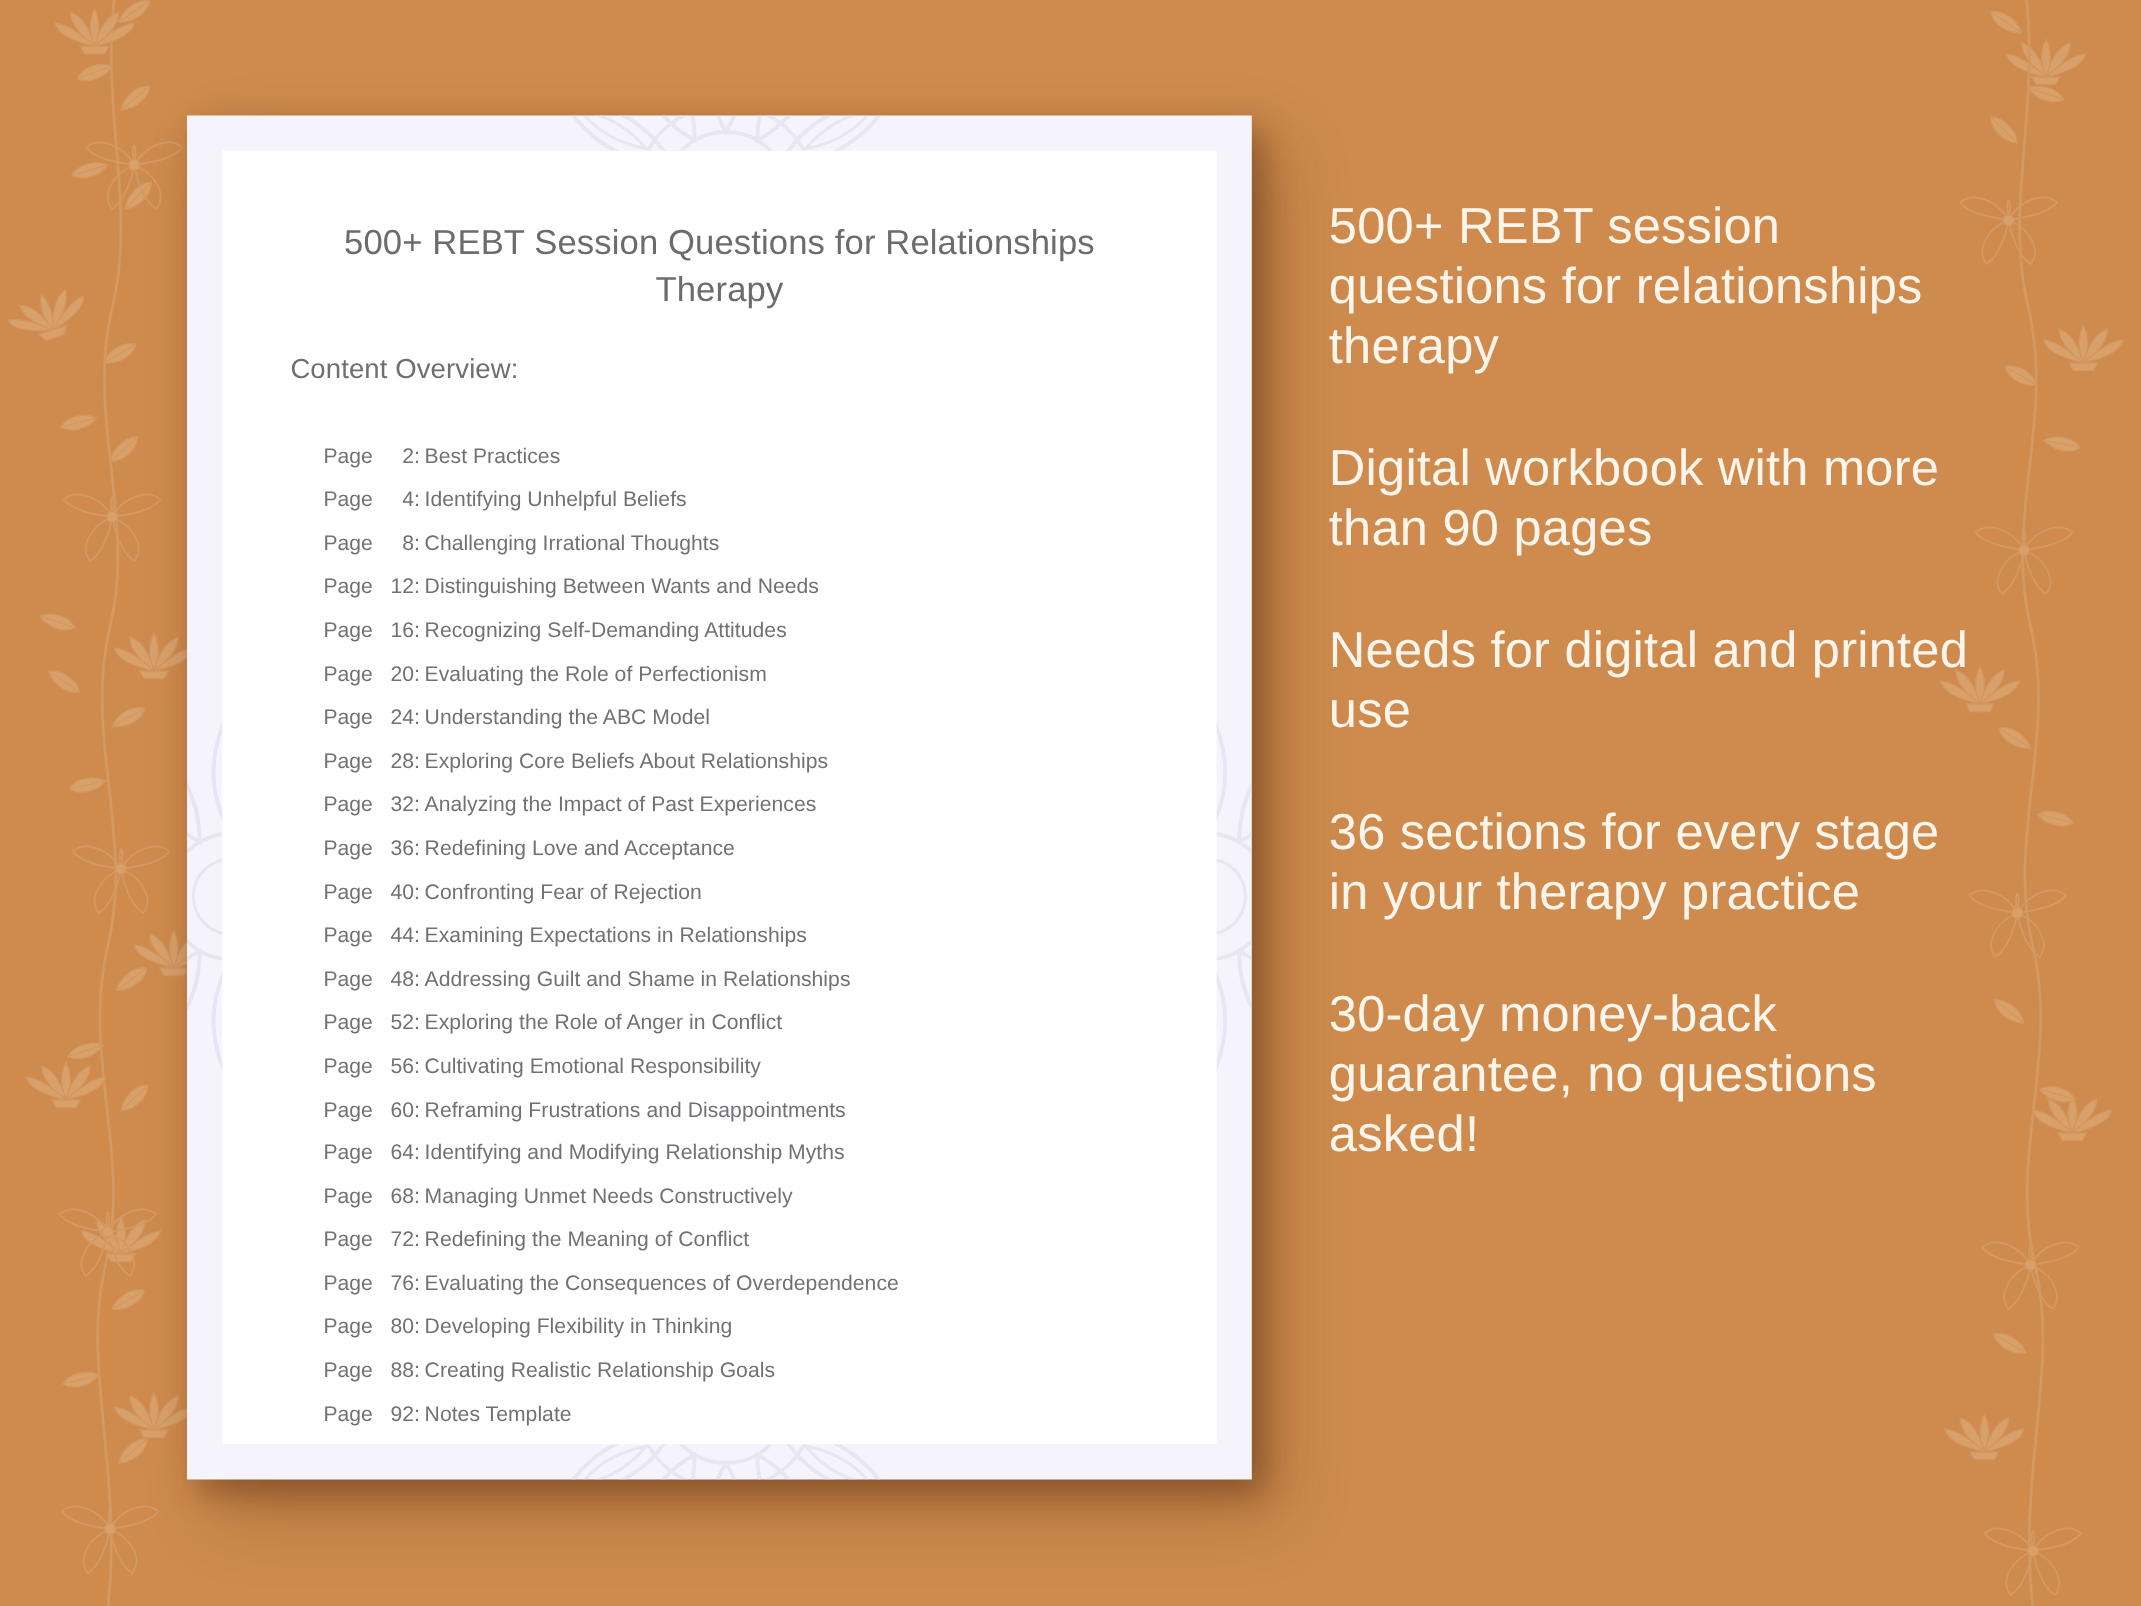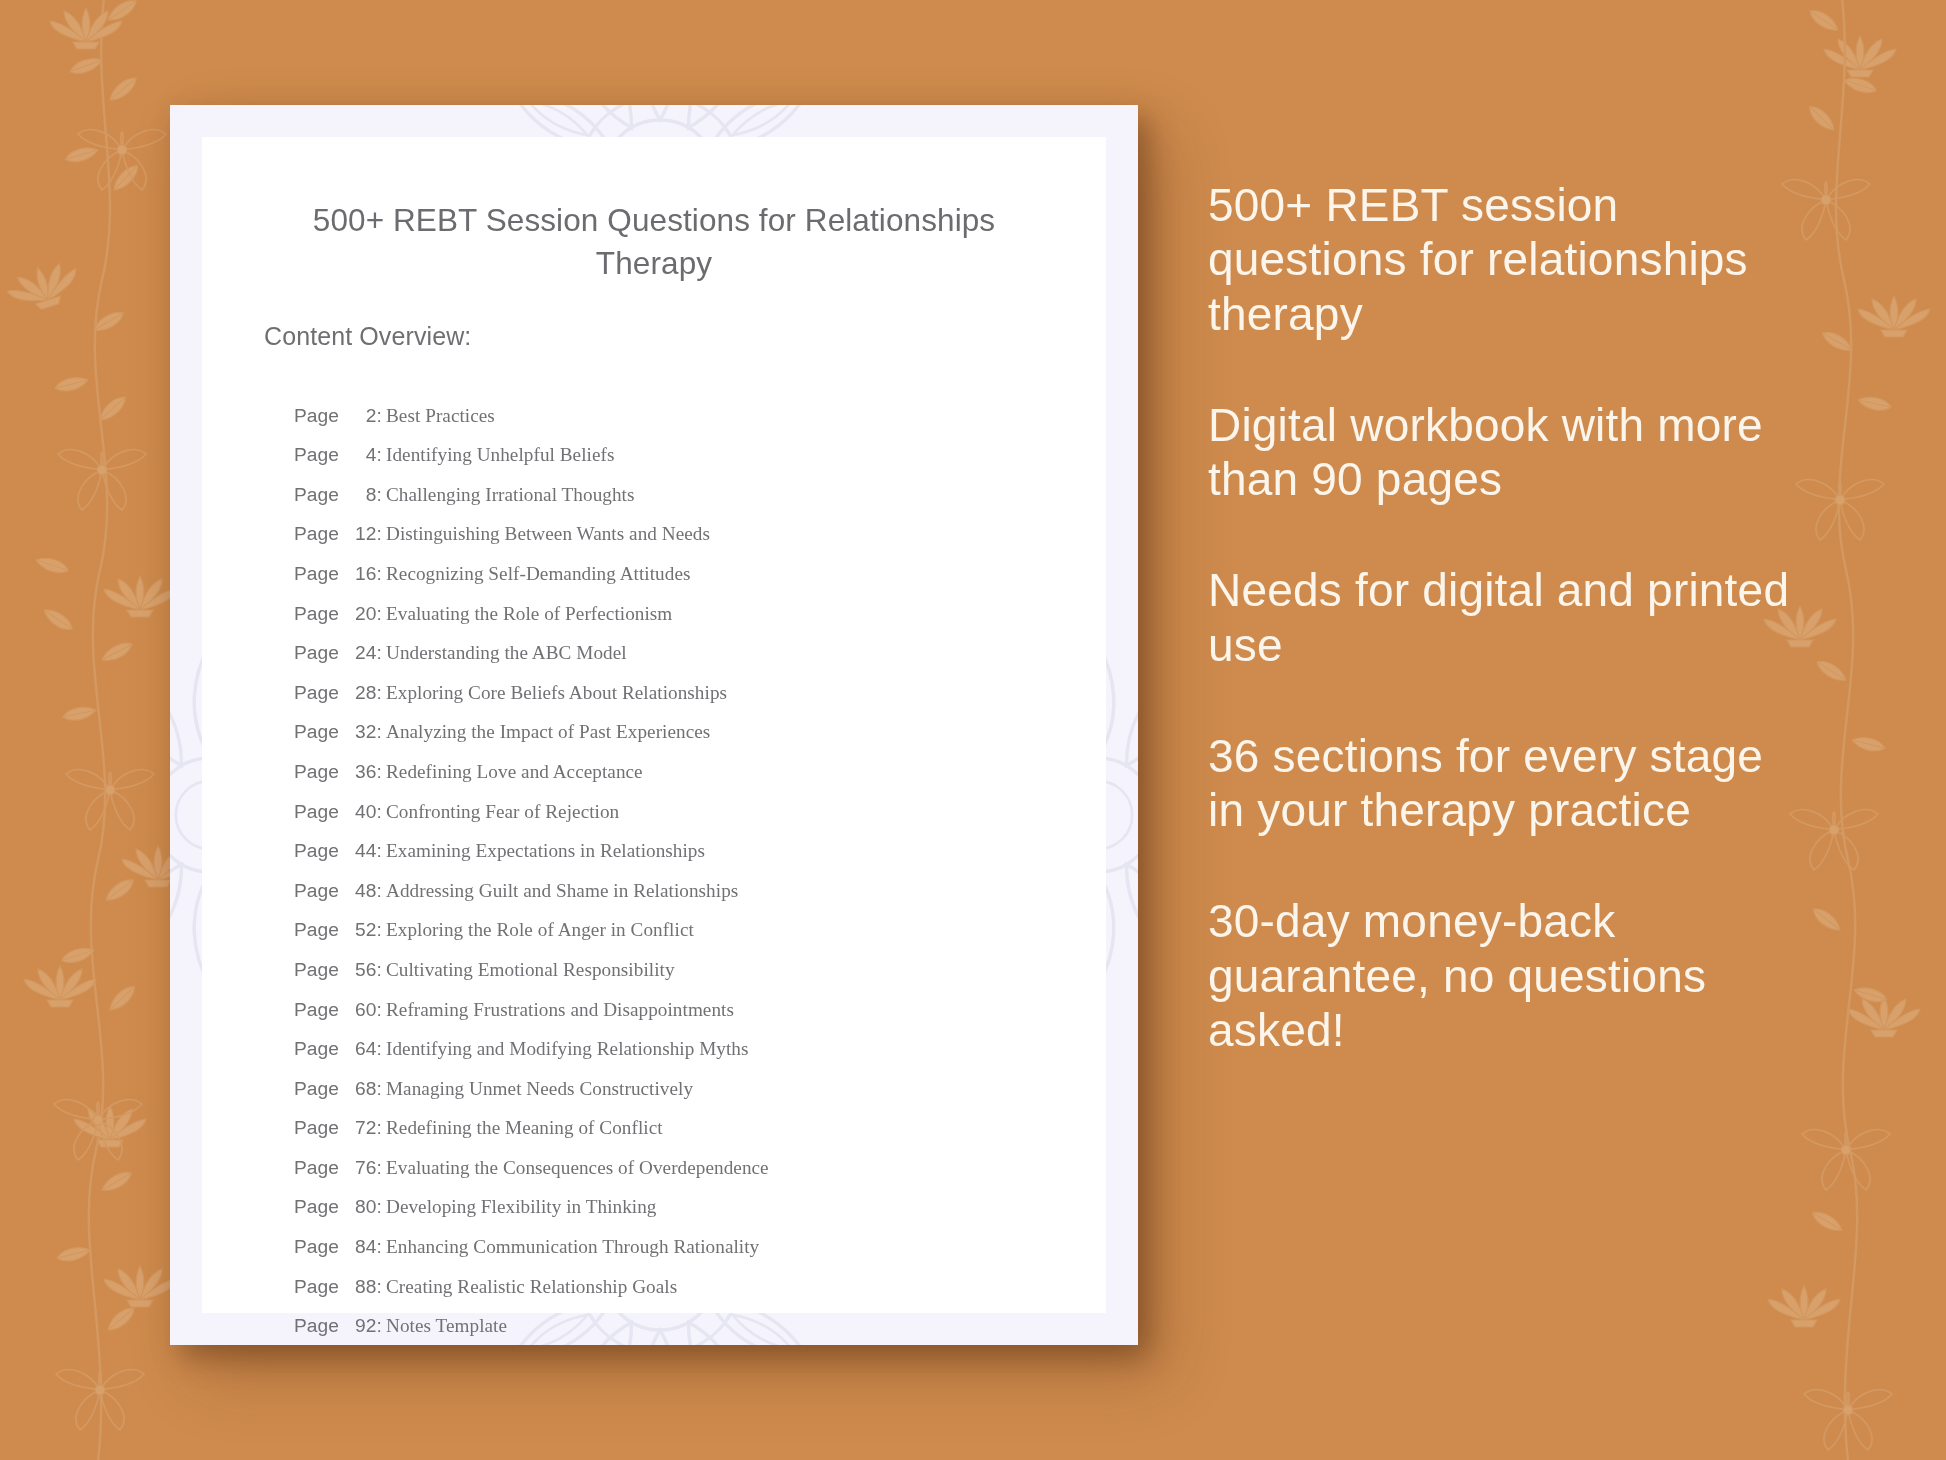--- a/index.html
+++ b/index.html
@@ -106,21 +106,21 @@
   .toc-page {
     flex:0 0 auto;
     width:92px;
     text-align:left;
   }
   .toc-page .pgnum {
     display:inline-block;
     width:32px;
     text-align:right;
   }
-  .toc-title { flex:0 0 auto;font-family:Liberation Serif, serif; }
+  .toc-title { flex:0 0 auto; }
 
   
   .promo {
     position:absolute;
     left:1208px;
     top:178px;
     width:600px;
   }
   .promo-block {
     color:#fbf5ec;
@@ -423,24 +423,20 @@
           </div>
           <div class="toc-row">
             <span class="toc-page">Page <span class="pgnum">76</span>:</span>
             <span class="toc-title">Evaluating the Consequences of Overdependence</span>
           </div>
           <div class="toc-row">
             <span class="toc-page">Page <span class="pgnum">80</span>:</span>
             <span class="toc-title">Developing Flexibility in Thinking</span>
           </div>
           <div class="toc-row">
-            <span class="toc-page">Page <span class="pgnum">84</span>:</span>
-            <span class="toc-title">Enhancing Communication Through Rationality</span>
-          </div>
-          <div class="toc-row">
             <span class="toc-page">Page <span class="pgnum">88</span>:</span>
             <span class="toc-title">Creating Realistic Relationship Goals</span>
           </div>
           <div class="toc-row">
             <span class="toc-page">Page <span class="pgnum">92</span>:</span>
             <span class="toc-title">Notes Template</span>
           </div>
         </div>
     </div>
   </div>

